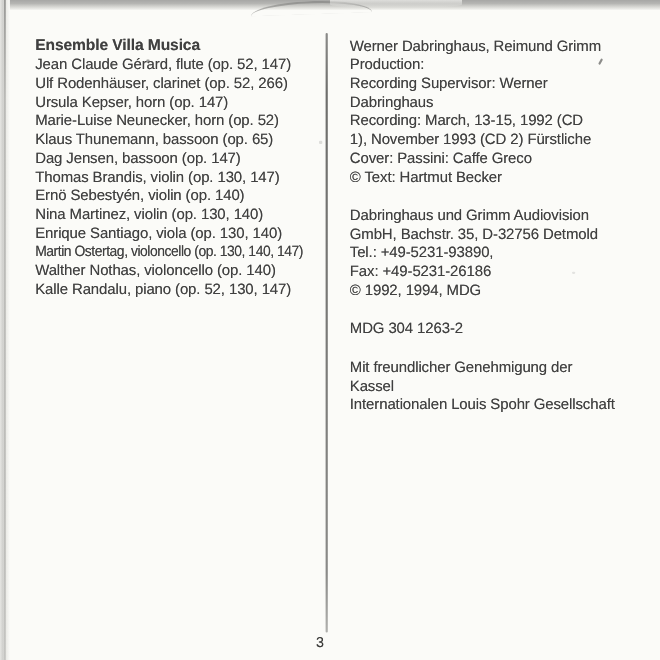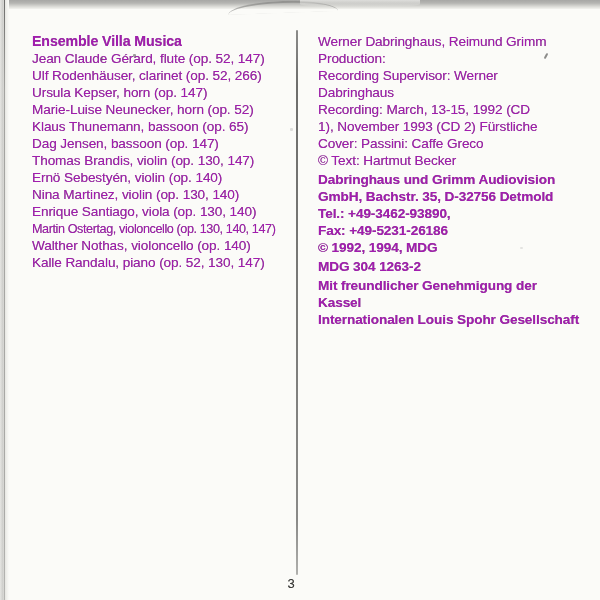--- a/index.html
+++ b/index.html
@@ -41,33 +41,33 @@
   .divider{
     position:absolute;left:296px;top:30px;width:2px;height:545px;
     background:linear-gradient(180deg,#8b8b89 0%,#6e6e6c 10%,#7b7b79 55%,#8a8a88 90%,#b0b0ad 100%);
     border-radius:1px;
   }
   
   .col{
     position:absolute;top:33px;
     font-size:13.6px;line-height:17px;
     letter-spacing:-0.1px;
-    color:#a21caf;
+    color:#404040;
     text-shadow:0 0 .4px rgba(46,46,44,.55);
   }
   .col.left{left:32px;width:262px;}
   .col.right{left:318px;width:268px;}
   .title{font-weight:bold;font-size:14.2px;}
   .line{white-space:nowrap;}
   .line.condensed{
     letter-spacing:-0.45px;
     transform:scaleX(.93);
     transform-origin:left center;
   }
-  .block + .block{margin-top:2px;font-weight:bold;}
+  .block + .block{margin-top:18px;}
   .pagenum{
     position:absolute;left:283px;top:576px;width:16px;
     text-align:center;
     font-size:13px;color:#3a3a38;
     text-shadow:0 0 .4px rgba(46,46,44,.5);
   }
   
   .speck{position:absolute;background:#5d5d5b;border-radius:1px;}
   .speck.grimm-tick{left:545px;top:53px;width:2px;height:6px;transform:rotate(28deg);opacity:.7;}
   .speck.musica-dot{left:133px;top:54px;width:3px;height:3px;opacity:.6;}
@@ -114,21 +114,21 @@
         <div class="line">Recording Supervisor: Werner</div>
         <div class="line">Dabringhaus</div>
         <div class="line">Recording: March, 13-15, 1992 (CD</div>
         <div class="line">1), November 1993 (CD 2) Fürstliche</div>
         <div class="line">Cover: Passini: Caffe Greco</div>
         <div class="line">© Text: Hartmut Becker</div>
       </div>
     <div class="block">
         <div class="line">Dabringhaus und Grimm Audiovision</div>
         <div class="line">GmbH, Bachstr. 35, D-32756 Detmold</div>
-        <div class="line">Tel.: +49-3462-93890,</div>
+        <div class="line">Tel.: +49-5231-93890,</div>
         <div class="line">Fax: +49-5231-26186</div>
         <div class="line">© 1992, 1994, MDG</div>
       </div>
     <div class="block">
       <div class="line">MDG 304 1263-2</div>
     </div>
     <div class="block">
         <div class="line">Mit freundlicher Genehmigung der</div>
         <div class="line">Kassel</div>
         <div class="line">Internationalen Louis Spohr Gesellschaft</div>

